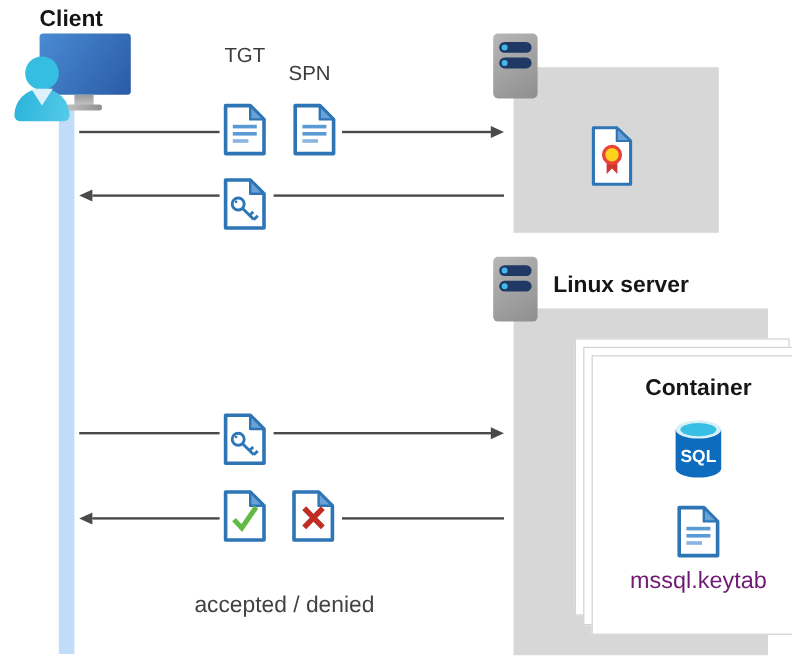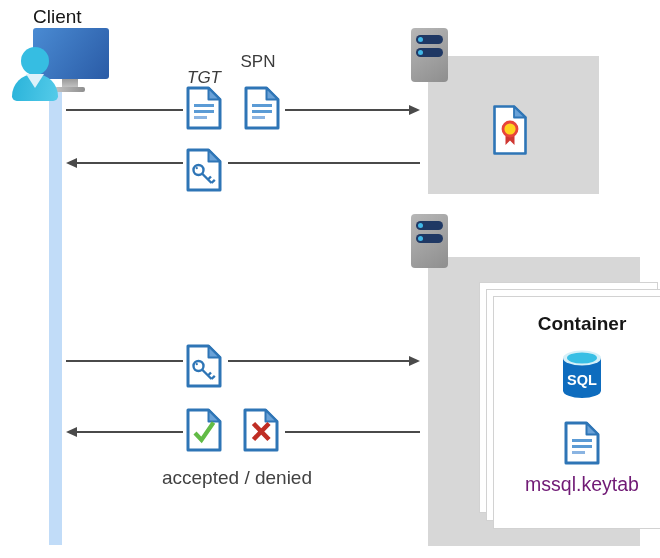--- a/index.html
+++ b/index.html
@@ -1,19 +1,19 @@
 <!DOCTYPE html>
 <html><head>
 <meta charset="utf-8">
 <style>
   html,body{margin:0;padding:0;background:#fff;}
   #canvas{position:relative;width:660px;height:558px;background:#fff;overflow:hidden;
           font-family:"Liberation Sans",sans-serif;}
   .abs{position:absolute;}
-  .heading{font-size:19px;font-weight:normal;color:#161616;line-height:26px;}
+  .heading{font-size:19px;font-weight:bold;color:#161616;line-height:26px;}
   .msg-label{font-size:17px;color:#3c3c3c;text-align:center;}
   .caption{font-size:19px;color:#424242;}
 
   
   .lifeline{left:49px;top:90px;width:13px;height:455px;background:#c1dcf8;z-index:1;}
 
   
   .monitor{left:33px;top:28px;width:76px;height:51px;border-radius:3px;
            background:linear-gradient(125deg,#4a8bd3 0%,#2a5ba6 100%);z-index:2;}
   .monitor-neck{left:62px;top:79px;width:16px;height:9px;
@@ -72,21 +72,21 @@
   <div>
     <div class="abs monitor"></div>
     <div class="abs monitor-neck"></div>
     <div class="abs monitor-base"></div>
     <div class="abs person-head"></div>
     <div class="abs person-body">
       <div class="abs person-collar"></div>
     </div>
   </div>
 
-  <div class="abs msg-label" style="left:182px;top:68px;width:44px;font-style:italic;">TGT</div>
+  <div class="abs msg-label" style="left:182px;top:37px;width:44px;">TGT</div>
   <div class="abs msg-label" style="left:236px;top:52px;width:44px;">SPN</div>
 
   <div>
     <div class="hline" style="left:66px;top:109px;width:117px;"></div>
     <div class="hline" style="left:285px;top:109px;width:125px;"></div>
     <div class="head-r" style="left:409px;top:104.5px;"></div>
   </div>
 
   <div>
     <div class="head-l" style="left:66px;top:157.5px;"></div>
@@ -147,20 +147,21 @@
 
   <div class="abs zone lx-zone"></div>
   <div class="abs server" style="left:411px;top:214px;">
     <div class="pill" style="top:7px;">
         <div class="dot"></div>
       </div>
     <div class="pill" style="top:20px;">
         <div class="dot"></div>
       </div>
   </div>
+  <div class="abs heading" style="left:461px;top:225px;width:180px;">Linux server</div>
 
   <div>
     <div class="abs paper paper-back"></div>
     <div class="abs paper paper-mid"></div>
     <div class="abs paper paper-front">
       <div class="abs ctr-title">Container</div>
       <svg class="abs ctr-sql" width="42" height="52" viewBox="0 0 42 52">
         <path d="M2 9 L2 41.5 A19 7.5 0 0 0 40 41.5 L40 9 Z" fill="#0e6cbe"></path>
         <ellipse cx="21" cy="9" rx="19" ry="7.5" fill="#d6f0f8"></ellipse>
         <ellipse cx="21" cy="9" rx="15" ry="5.5" fill="#38bfe5"></ellipse>
@@ -189,15 +190,15 @@
     <path d="M3 3 H23.5 L35 14.5 V43 H3 Z" fill="#fff" stroke="#2e75b6" stroke-width="3" stroke-linejoin="round"></path>
     <path d="M23.5 3 V14.5 H35 Z" fill="#6aa2d8" stroke="#2e75b6" stroke-width="2" stroke-linejoin="round"></path>
     <path d="M10 26 L16.5 33 L28.5 15.5" stroke="#62bb46" stroke-width="4.2" fill="none"></path>
   </svg>
   <svg class="abs doc" style="left:242px;top:407px;" width="38" height="46" viewBox="0 0 38 46">
     <path d="M3 3 H23.5 L35 14.5 V43 H3 Z" fill="#fff" stroke="#2e75b6" stroke-width="3" stroke-linejoin="round"></path>
     <path d="M23.5 3 V14.5 H35 Z" fill="#6aa2d8" stroke="#2e75b6" stroke-width="2" stroke-linejoin="round"></path>
     <path d="M11.5 16.5 L27 32.5 M27 16.5 L11.5 32.5" stroke="#bf2d24" stroke-width="4.6" fill="none"></path>
   </svg>
 
-  <div class="abs caption" style="left:147px;top:467px;width:180px;text-align:center;">accepted / denied</div>
+  <div class="abs caption" style="left:147px;top:494px;width:180px;text-align:center;">accepted / denied</div>
 
 </div>
 
 </body></html>

